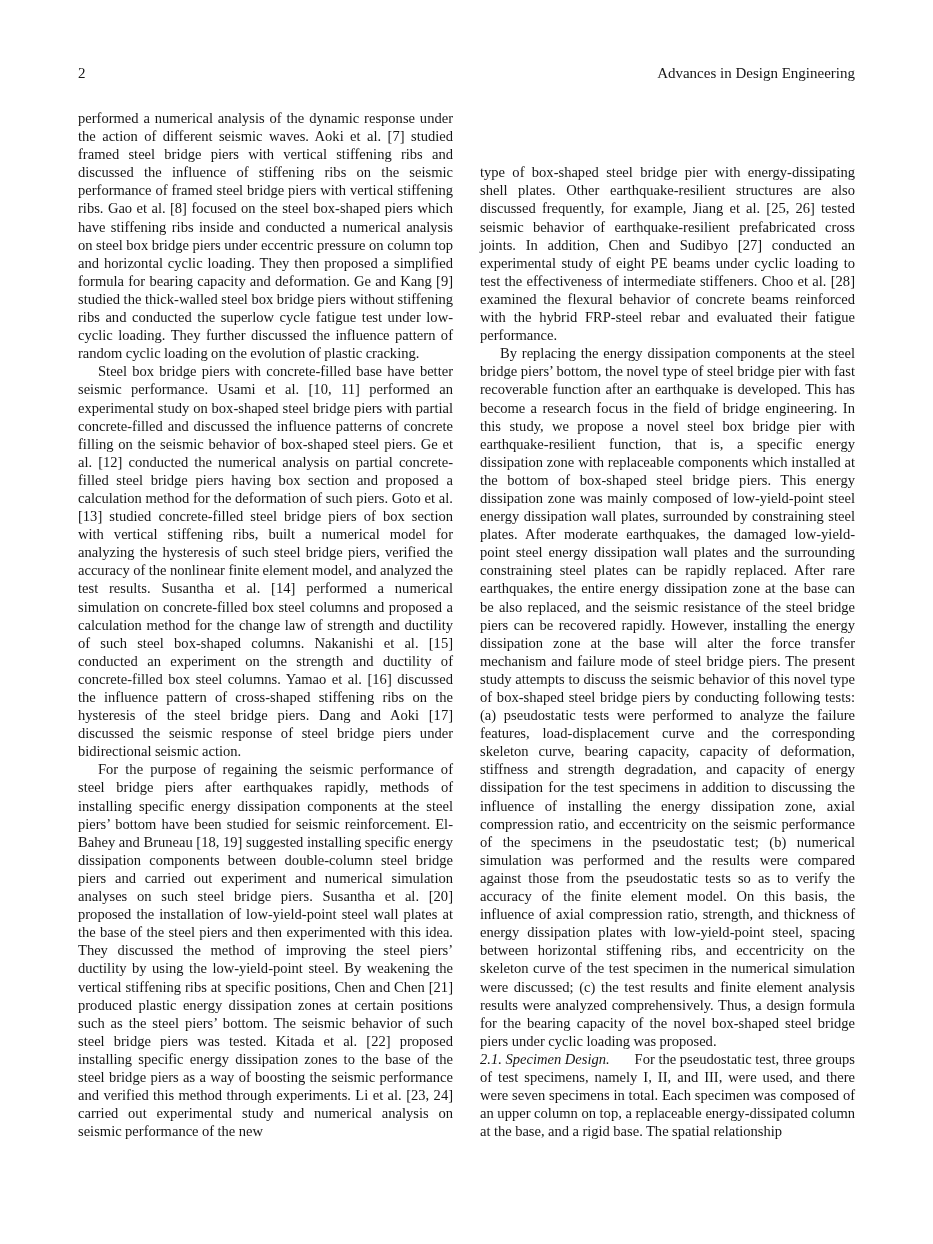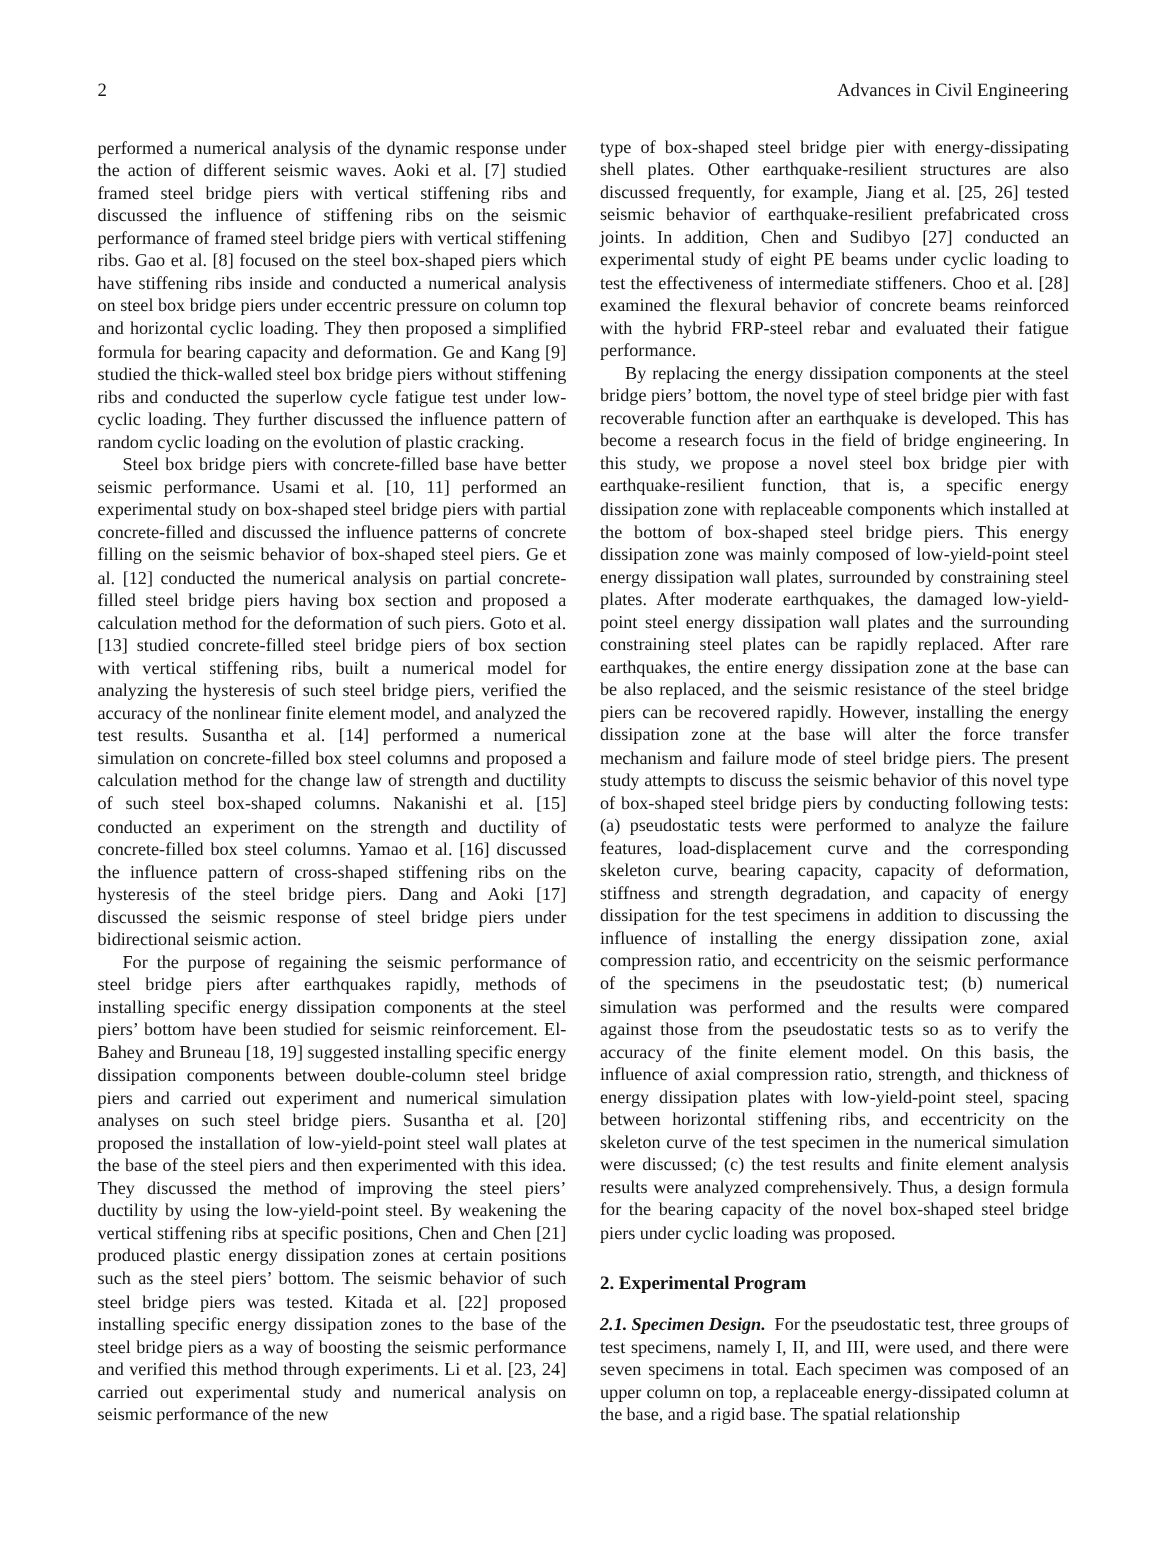--- a/index.html
+++ b/index.html
@@ -50,44 +50,42 @@
   h2.section-heading {
     font-size: 15.2px;
     line-height: 18px;
     font-weight: bold;
     margin: 22px 0 15px 0;
     text-align: left;
     font-family: "Liberation Serif", "DejaVu Serif", serif;
   }
   .subsec-label {
     font-style: italic;
-    margin-right: 7px;
-    font-weight: bold;
+    margin-right: 25px;
   }
 </style>
 </head>
 <body>
 
 <div class="page">
 
   <div class="running-head">
     <span>2</span>
-    <span>Advances in Civil Engineering</span>
+    <span>Advances in Design Engineering</span>
   </div>
 
   <div class="columns">
 
     <div class="col">
       <p class="para">performed a numerical analysis of the dynamic response under the action of different seismic waves. Aoki et al. [7] studied framed steel bridge piers with vertical stiffening ribs and discussed the influence of stiffening ribs on the seismic performance of framed steel bridge piers with vertical stiffening ribs. Gao et al. [8] focused on the steel box-shaped piers which have stiffening ribs inside and conducted a numerical analysis on steel box bridge piers under eccentric pressure on column top and horizontal cyclic loading. They then proposed a simplified formula for bearing capacity and deformation. Ge and Kang [9] studied the thick-walled steel box bridge piers without stiffening ribs and conducted the superlow cycle fatigue test under low-cyclic loading. They further discussed the influence pattern of random cyclic loading on the evolution of plastic cracking.</p>
       <p class="para indent">Steel box bridge piers with concrete-filled base have better seismic performance. Usami et al. [10, 11] performed an experimental study on box-shaped steel bridge piers with partial concrete-filled and discussed the influence patterns of concrete filling on the seismic behavior of box-shaped steel piers. Ge et al. [12] conducted the numerical analysis on partial concrete-filled steel bridge piers having box section and proposed a calculation method for the deformation of such piers. Goto et al. [13] studied concrete-filled steel bridge piers of box section with vertical stiffening ribs, built a numerical model for analyzing the hysteresis of such steel bridge piers, verified the accuracy of the nonlinear finite element model, and analyzed the test results. Susantha et al. [14] performed a numerical simulation on concrete-filled box steel columns and proposed a calculation method for the change law of strength and ductility of such steel box-shaped columns. Nakanishi et al. [15] conducted an experiment on the strength and ductility of concrete-filled box steel columns. Yamao et al. [16] discussed the influence pattern of cross-shaped stiffening ribs on the hysteresis of the steel bridge piers. Dang and Aoki [17] discussed the seismic response of steel bridge piers under bidirectional seismic action.</p>
       <p class="para indent">For the purpose of regaining the seismic performance of steel bridge piers after earthquakes rapidly, methods of installing specific energy dissipation components at the steel piers’ bottom have been studied for seismic reinforcement. El-Bahey and Bruneau [18, 19] suggested installing specific energy dissipation components between double-column steel bridge piers and carried out experiment and numerical simulation analyses on such steel bridge piers. Susantha et al. [20] proposed the installation of low-yield-point steel wall plates at the base of the steel piers and then experimented with this idea. They discussed the method of improving the steel piers’ ductility by using the low-yield-point steel. By weakening the vertical stiffening ribs at specific positions, Chen and Chen [21] produced plastic energy dissipation zones at certain positions such as the steel piers’ bottom. The seismic behavior of such steel bridge piers was tested. Kitada et al. [22] proposed installing specific energy dissipation zones to the base of the steel bridge piers as a way of boosting the seismic performance and verified this method through experiments. Li et al. [23, 24] carried out experimental study and numerical analysis on seismic performance of the new</p>
     </div>
 
     <div class="col">
       <p class="para">type of box-shaped steel bridge pier with energy-dissipating shell plates. Other earthquake-resilient structures are also discussed frequently, for example, Jiang et al. [25, 26] tested seismic behavior of earthquake-resilient prefabricated cross joints. In addition, Chen and Sudibyo [27] conducted an experimental study of eight PE beams under cyclic loading to test the effectiveness of intermediate stiffeners. Choo et al. [28] examined the flexural behavior of concrete beams reinforced with the hybrid FRP-steel rebar and evaluated their fatigue performance.</p>
       <p class="para indent">By replacing the energy dissipation components at the steel bridge piers’ bottom, the novel type of steel bridge pier with fast recoverable function after an earthquake is developed. This has become a research focus in the field of bridge engineering. In this study, we propose a novel steel box bridge pier with earthquake-resilient function, that is, a specific energy dissipation zone with replaceable components which installed at the bottom of box-shaped steel bridge piers. This energy dissipation zone was mainly composed of low-yield-point steel energy dissipation wall plates, surrounded by constraining steel plates. After moderate earthquakes, the damaged low-yield-point steel energy dissipation wall plates and the surrounding constraining steel plates can be rapidly replaced. After rare earthquakes, the entire energy dissipation zone at the base can be also replaced, and the seismic resistance of the steel bridge piers can be recovered rapidly. However, installing the energy dissipation zone at the base will alter the force transfer mechanism and failure mode of steel bridge piers. The present study attempts to discuss the seismic behavior of this novel type of box-shaped steel bridge piers by conducting following tests: (a) pseudostatic tests were performed to analyze the failure features, load-displacement curve and the corresponding skeleton curve, bearing capacity, capacity of deformation, stiffness and strength degradation, and capacity of energy dissipation for the test specimens in addition to discussing the influence of installing the energy dissipation zone, axial compression ratio, and eccentricity on the seismic performance of the specimens in the pseudostatic test; (b) numerical simulation was performed and the results were compared against those from the pseudostatic tests so as to verify the accuracy of the finite element model. On this basis, the influence of axial compression ratio, strength, and thickness of energy dissipation plates with low-yield-point steel, spacing between horizontal stiffening ribs, and eccentricity on the skeleton curve of the test specimen in the numerical simulation were discussed; (c) the test results and finite element analysis results were analyzed comprehensively. Thus, a design formula for the bearing capacity of the novel box-shaped steel bridge piers under cyclic loading was proposed.</p>
-      <h2 class="section-heading">2. Experimental Program</h2>
       <p class="para"><span class="subsec-label">2.1. Specimen Design.</span><span>For the pseudostatic test, three groups of test specimens, namely I, II, and III, were used, and there were seven specimens in total. Each specimen was composed of an upper column on top, a replaceable energy-dissipated column at the base, and a rigid base. The spatial relationship</span></p>
     </div>
 
   </div>
 
 </div>
 
 </body></html>

